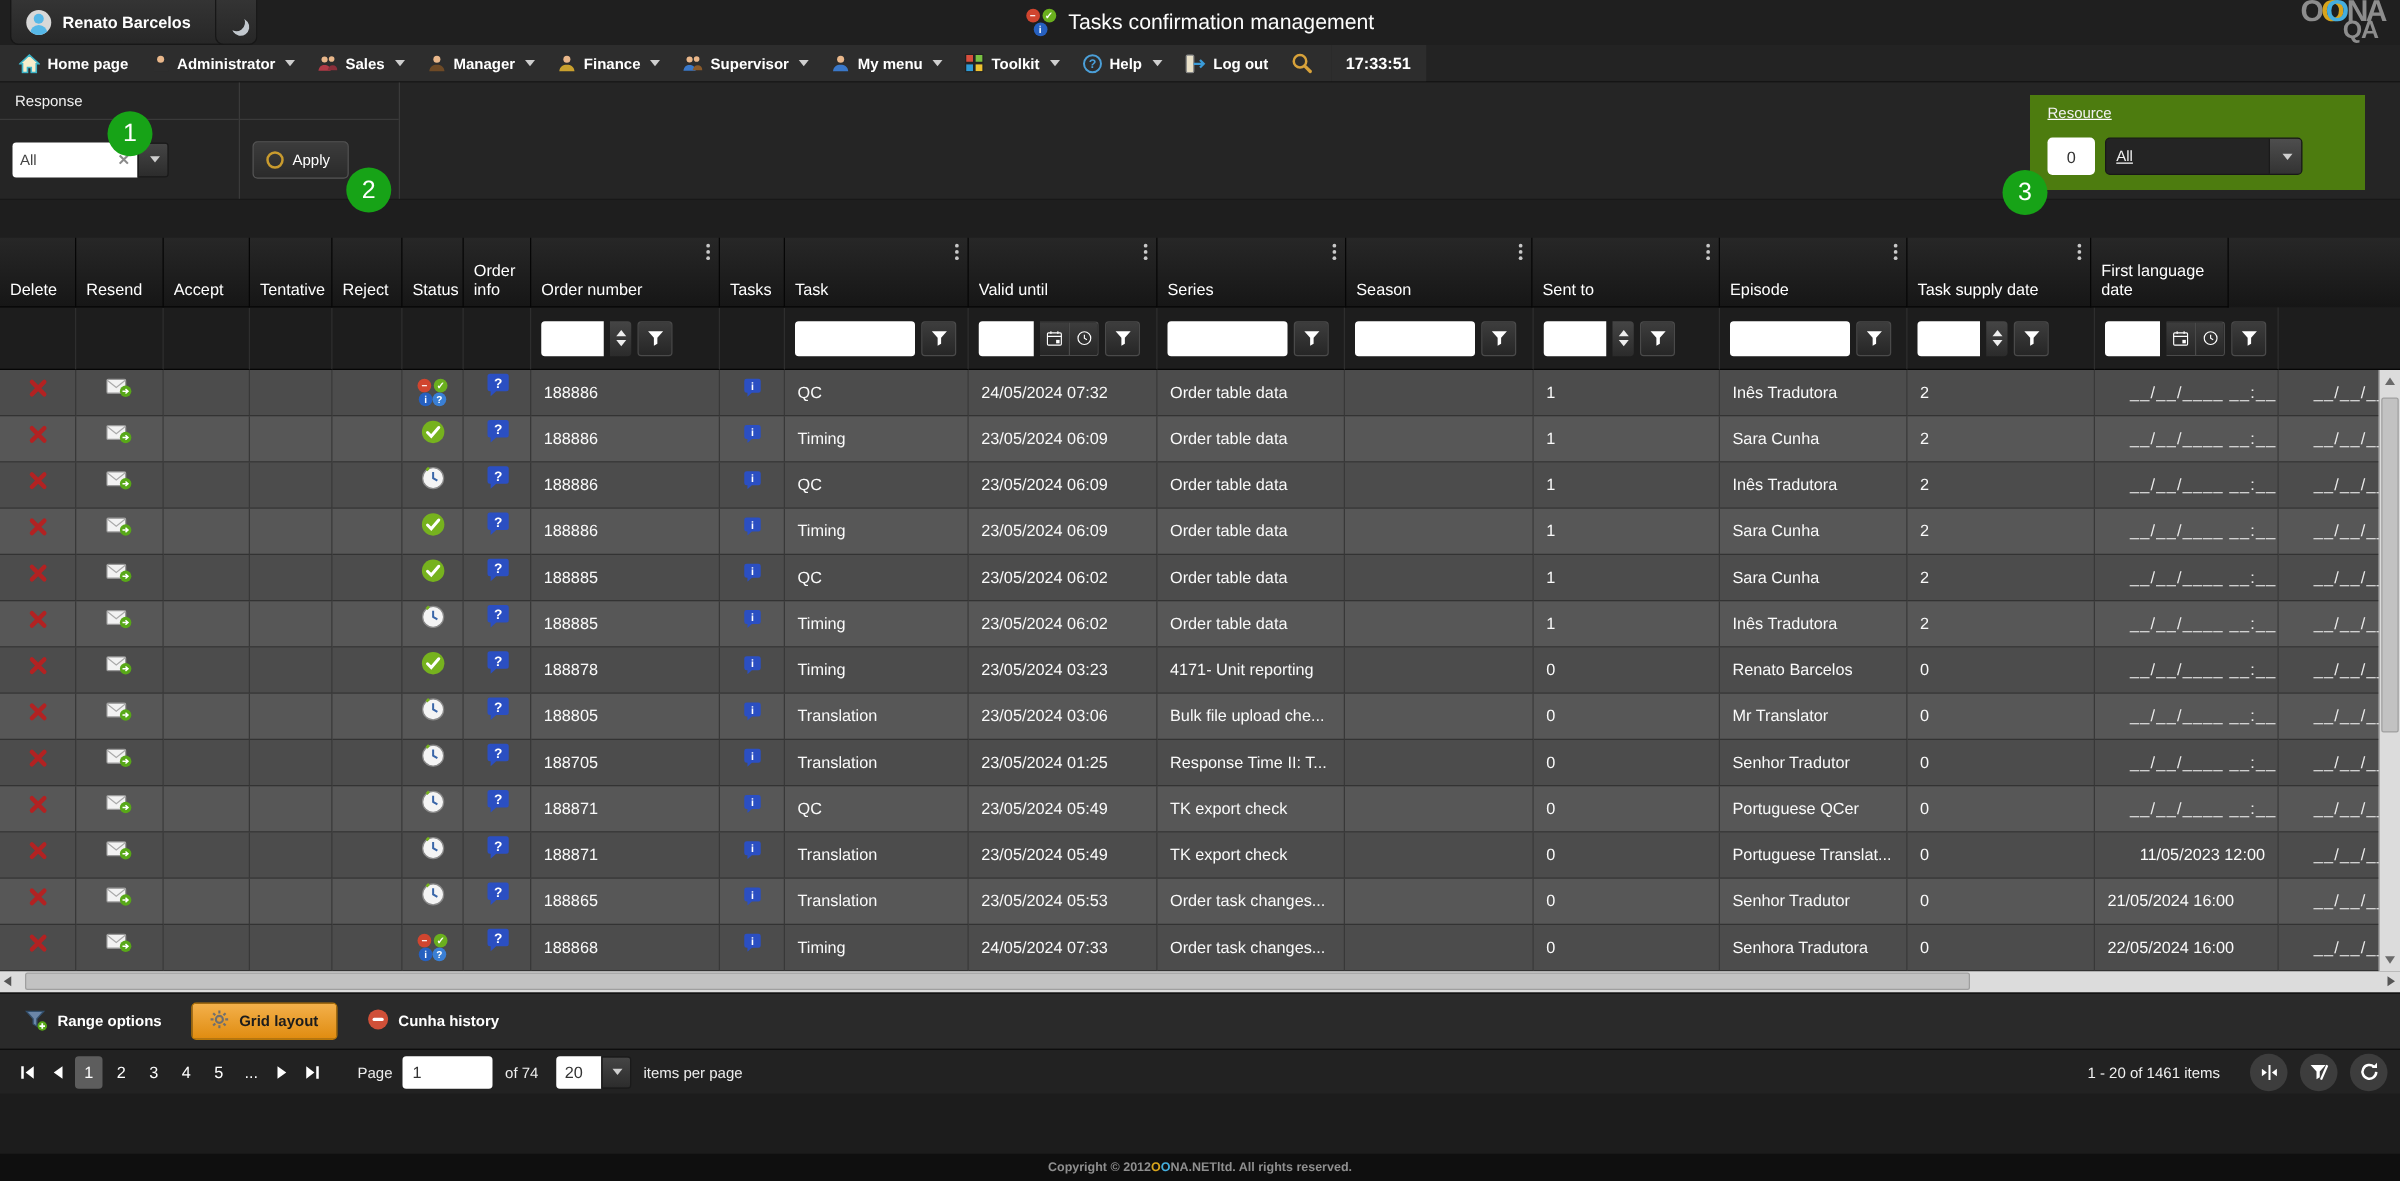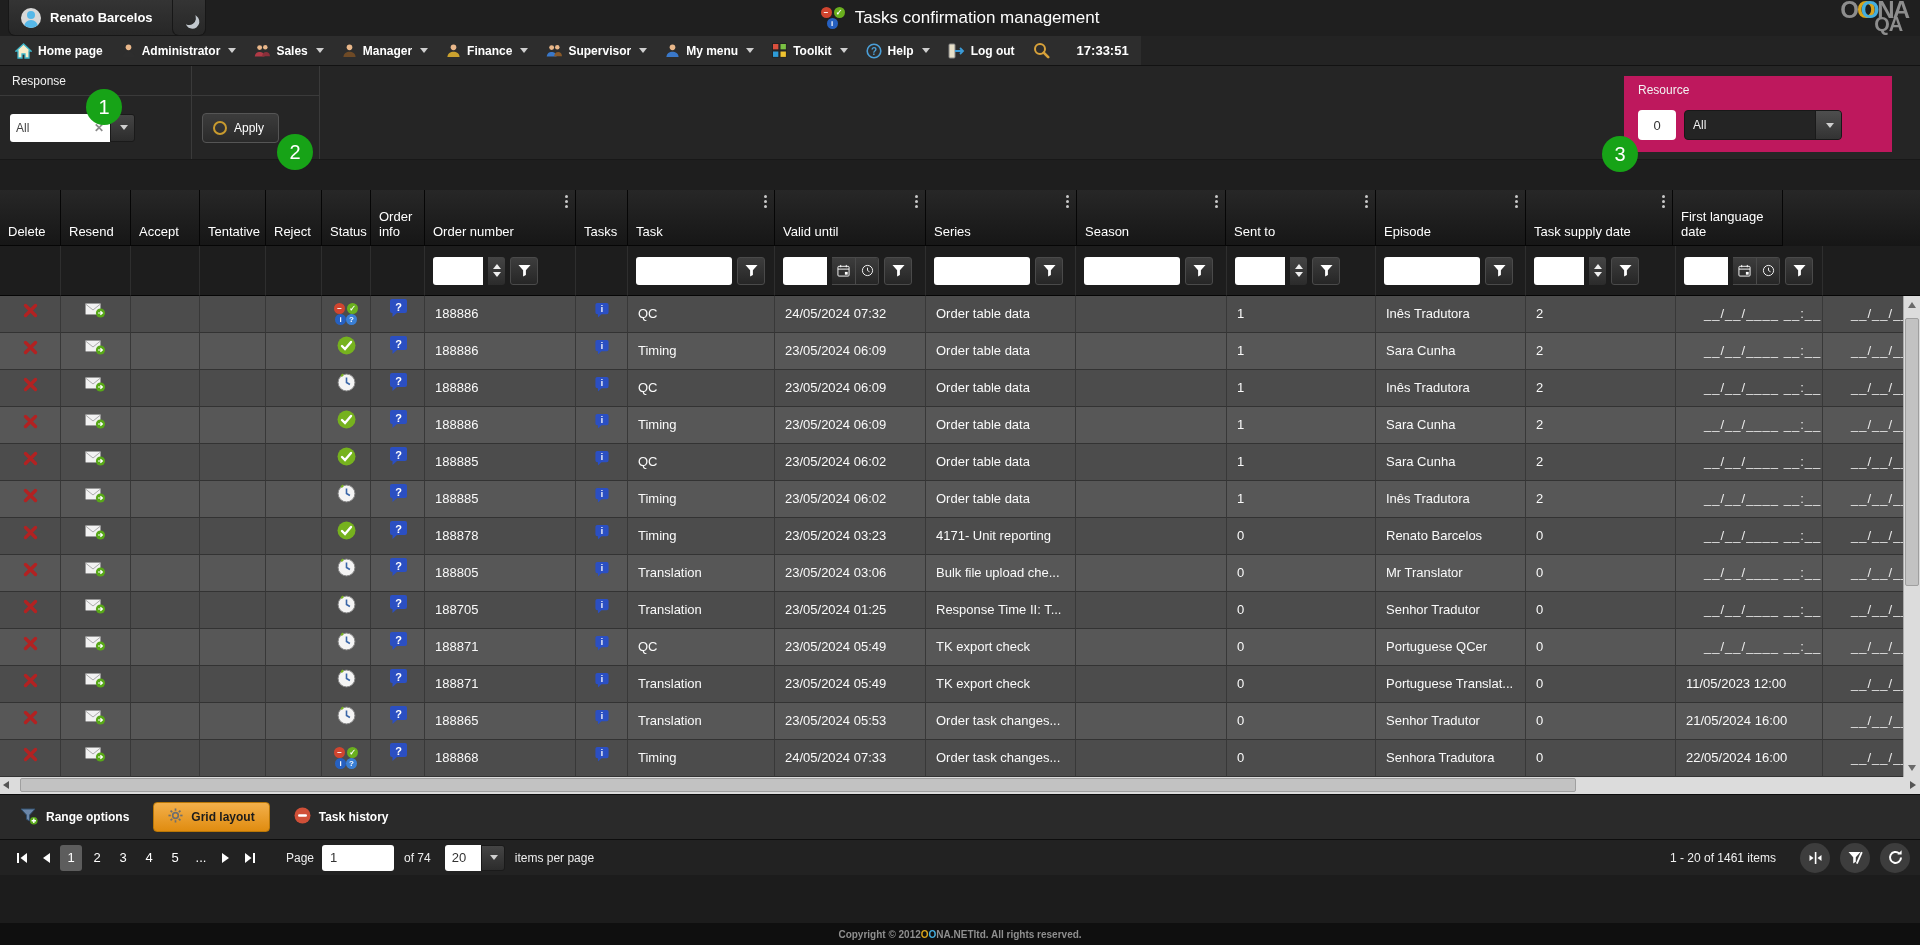--- a/index.html
+++ b/index.html
@@ -36,21 +36,21 @@
   .fp-grid{position:absolute;left:0;top:0;bottom:0;display:grid;grid-template-columns:192px 128px;}
   .fp-col{border-right:1px solid #3a3a3a;display:flex;flex-direction:column;}
   .fp-head{height:30px;border-bottom:1px solid #3a3a3a;display:flex;align-items:center;padding:0 12px;font-size:12px;color:#f0f0f0;}
   .fp-body{flex:1;display:flex;align-items:center;padding:0 10px;}
   .combo{display:flex;height:28px;}
   .combo .cval{width:100px;background:#fff;color:#444;font-size:12px;display:flex;align-items:center;padding:0 6px;border-radius:3px 0 0 3px;justify-content:space-between;}
   .combo .x{color:#8a8a8a;font-size:12px;font-weight:bold;cursor:pointer;}
   .combo .cbtn{width:25px;background:linear-gradient(#454545,#2c2c2c);border:1px solid #1a1a1a;border-radius:0 3px 3px 0;display:flex;align-items:center;justify-content:center;cursor:pointer;}
   .applybtn{display:flex;align-items:center;gap:7px;height:30px;padding:0 14px 0 10px;background:linear-gradient(#3c3c3c,#2a2a2a);border:1px solid #555;border-radius:4px;font-size:12px;color:#fff;cursor:pointer;}
   .applyring{width:14px;height:14px;border-radius:50%;border:2px solid #c99b2e;}
-  .resourcebox{position:absolute;right:28px;top:10px;width:268px;height:76px;background:#be185d;}
+  .resourcebox{position:absolute;right:28px;top:10px;width:268px;height:76px;background:#4d7c0f;text-decoration:underline;}
   .res-head{height:28px;display:flex;align-items:center;padding:0 14px;font-size:12px;color:#f2f2f2;}
   .res-body{display:flex;align-items:center;gap:8px;padding:6px 14px;}
   .res-num{width:38px;height:30px;background:#fff;border:none;border-radius:4px;font-size:13px;color:#333;text-align:center;font-family:"Liberation Sans",sans-serif;}
   .res-combo{display:flex;height:30px;width:158px;background:#242424;border:1px solid #181818;border-radius:4px;overflow:hidden;}
   .res-combo .cval{flex:1;display:flex;align-items:center;padding:0 8px;font-size:12px;color:#f0f0f0;}
   .res-combo .cbtn{width:26px;background:linear-gradient(#4e4e4e,#333);display:flex;align-items:center;justify-content:center;border-left:1px solid #1a1a1a;cursor:pointer;}
   .badge{position:absolute;width:36px;height:36px;border-radius:50%;background:#17a317;color:#fff;font-size:20px;display:flex;align-items:center;justify-content:center;z-index:6;}
 
   
   .gridgap{height:30px;background:#1e1e1e;}
@@ -1053,21 +1053,21 @@
                   <text x="8.5" y="10.5" font-size="9" font-weight="bold" fill="#fff" text-anchor="middle">i</text>
                 </svg></span>
             </div>
             <div class="cell" style="width: 147px;">Translation</div>
             <div class="cell" style="width: 151px;">23/05/2024 05:49</div>
             <div class="cell" style="width: 150px;">TK export check</div>
             <div class="cell" style="width: 151px;"></div>
             <div class="cell" style="width: 149px;">0</div>
             <div class="cell" style="width: 150px;">Portuguese Translat...</div>
             <div class="cell" style="width: 150px;">0</div>
-            <div class="cell" style="width: 147px;">11/05/2023 12:00</div>
+            <div class="cell" style="width: 147px; text-align: right;">11/05/2023 12:00</div>
             <div class="cell mask" style="width: 110px;">__/__/____ __:__</div>
           </div>
           <div class="grow even">
             <div class="cell icon" style="width: 61px;">
               <span><svg width="15" height="15" viewBox="0 0 15 15">
                   <path d="M2.5 2.5l10 10M12.5 2.5l-10 10" stroke="#b22222" stroke-width="3.4" stroke-linecap="round"></path>
                 </svg></span>
             </div>
             <div class="cell icon" style="width: 70px;">
               <span><svg width="21" height="16" viewBox="0 0 21 16">
@@ -1199,21 +1199,21 @@
               <line x1="11.5" y1="4.5" x2="13.3" y2="2.7"></line>
             </g>
           </svg></span>
       <span>Grid layout</span>
     </div>
     <div class="tbtn">
       <span><svg width="17" height="17">
             <circle cx="8.5" cy="8.5" r="8" fill="#d05038"></circle>
             <rect x="4" y="7.2" width="9" height="2.6" rx="1.3" fill="#fff"></rect>
           </svg></span>
-      <span>Task history</span>
+      <span>Cunha history</span>
     </div>
   </div>
 
   <div class="pager">
     <div class="pgnav">
         <svg width="12" height="12">
           <rect x="1" y="1" width="2" height="10" fill="#fff"></rect>
           <path d="M11 1L4.5 6l6.5 5z" fill="#fff"></path>
         </svg>
       </div>

